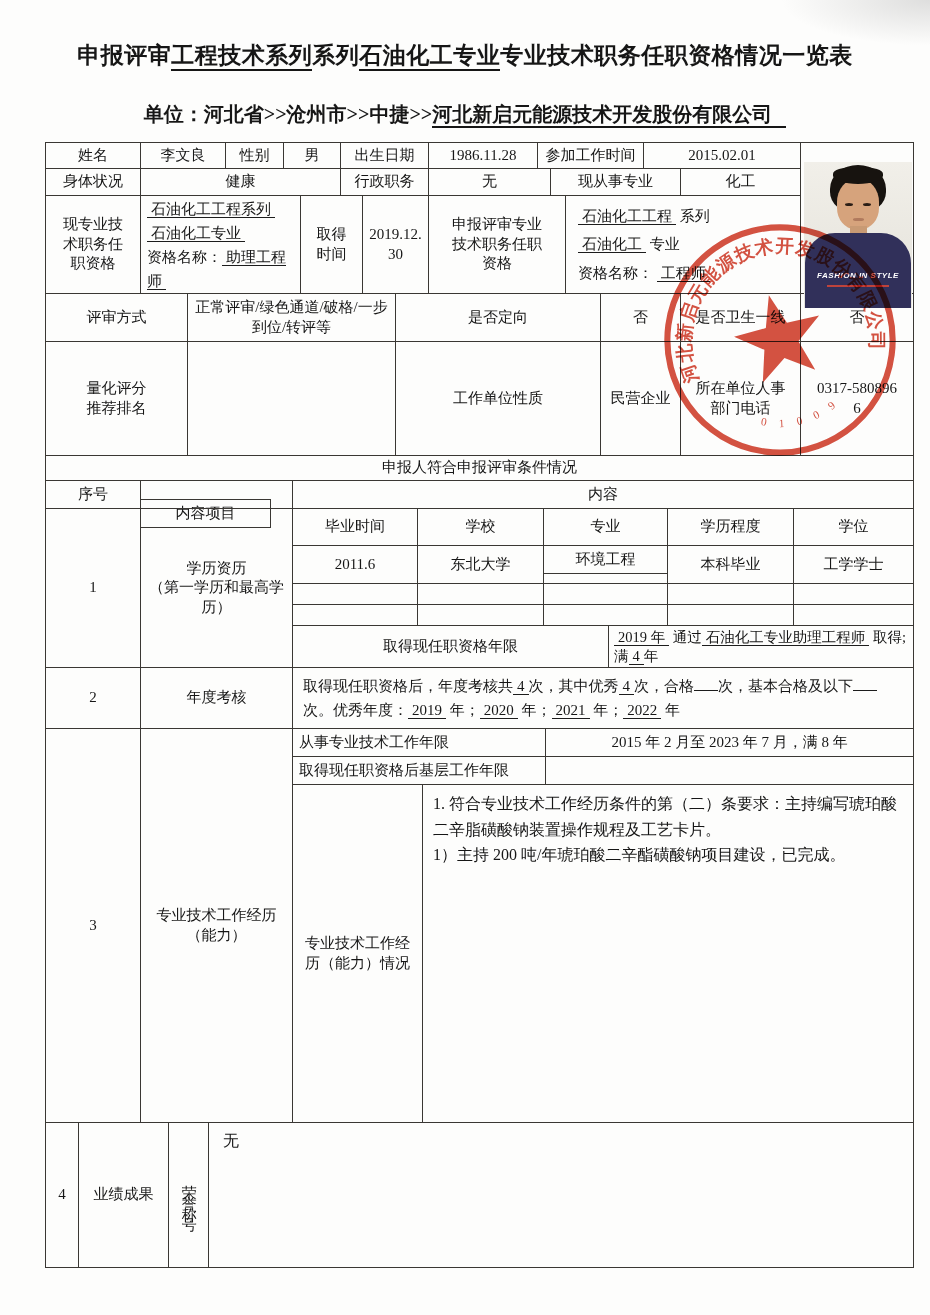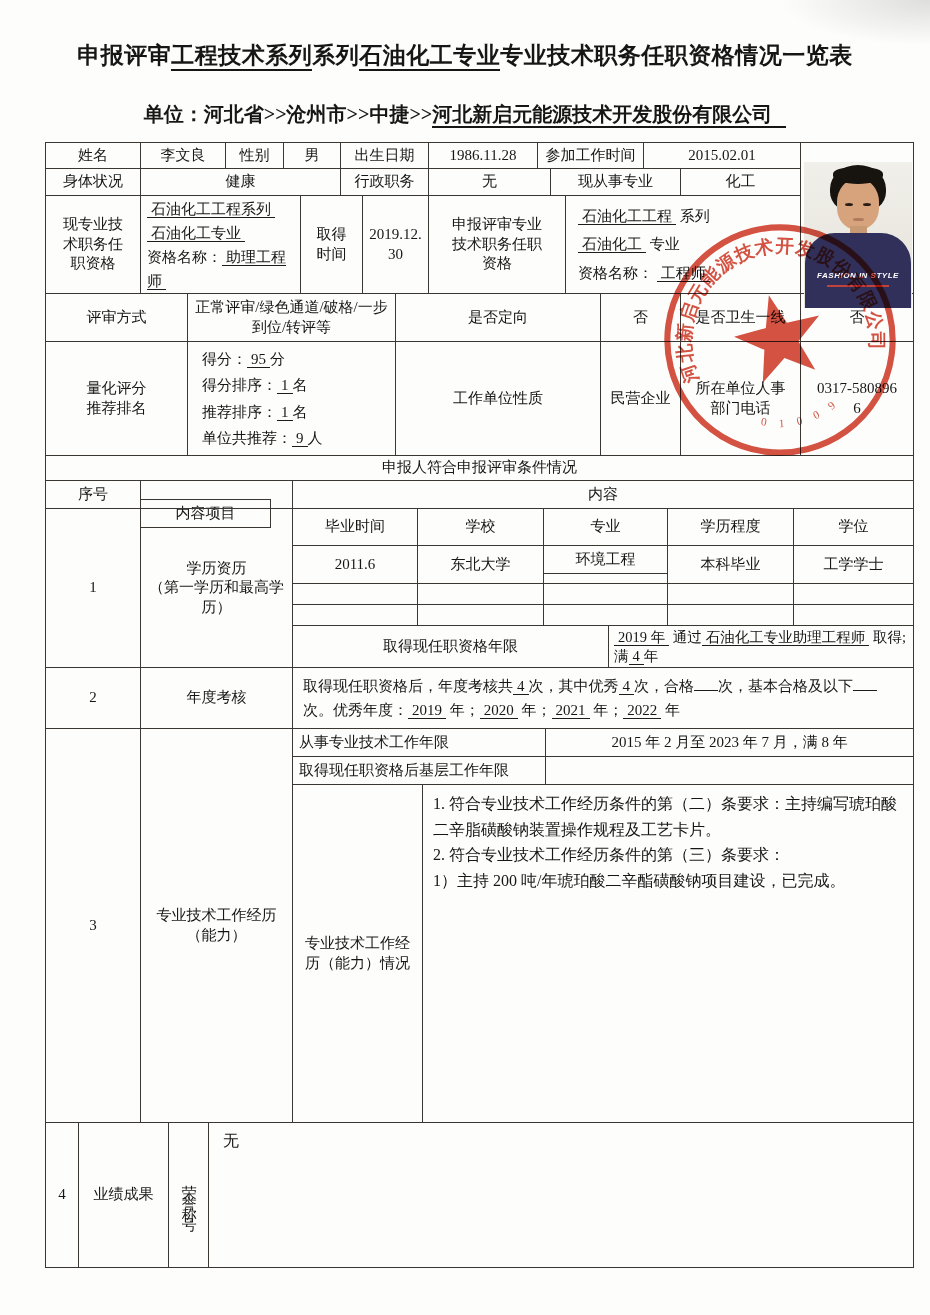--- a/index.html
+++ b/index.html
@@ -90,28 +90,20 @@
   <div class="c" style="left:600px;top:293px;width:81px;height:49px">否</div>
   <div class="c" style="left:680px;top:293px;width:121px;height:49px">是否卫生一线</div>
   <div class="c" style="left:800px;top:293px;width:114px;height:49px">否</div>
 
   <div class="c" style="left:45px;top:341px;width:143px;height:115px">
     <div class="in">
       <div>量化评分</div>
       <div>推荐排名</div>
     </div>
   </div>
-  <div class="c la" style="left:187px;top:341px;width:209px;height:115px;padding:2px 14px">
-    <div class="in lh17" style="text-align:left">
-      <div><span>得分：</span><span class="uv">95</span><span>分</span></div>
-      <div><span>得分排序：</span><span class="uv">1</span><span>名</span></div>
-      <div><span>推荐排序：</span><span class="uv">1</span><span>名</span></div>
-      <div><span>单位共推荐：</span><span class="uv">9</span><span>人</span></div>
-    </div>
-  </div>
   <div class="c" style="left:395px;top:341px;width:206px;height:115px">工作单位性质</div>
   <div class="c" style="left:600px;top:341px;width:81px;height:115px">民营企业</div>
   <div class="c" style="left:680px;top:341px;width:121px;height:115px;padding:0 13px">所在单位人事部门电话</div>
   <div class="c ba" style="left:800px;top:341px;width:114px;height:115px;padding:0 13px">0317-5808966</div>
 
   <div class="c" style="left:45px;top:455px;width:869px;height:26px">申报人符合申报评审条件情况</div>
 
   <div class="c" style="left:45px;top:480px;width:96px;height:29px">序号</div>
   <div class="c" style="left:140px;top:499px;width:131px;height:29px">内容项目</div>
   <div class="c" style="left:292px;top:480px;width:622px;height:29px">内容</div>
@@ -166,21 +158,20 @@
       <div>（能力）</div>
     </div>
   </div>
   <div class="c" style="left:545px;top:728px;width:369px;height:29px">2015 年 2 月至 2023 年 7 月，满 8 年</div>
   <div class="c la" style="left:292px;top:756px;width:254px;height:29px;padding:1px 6px">取得现任职资格后基层工作年限</div>
   <div class="c" style="left:545px;top:756px;width:369px;height:29px"></div>
   <div class="c" style="left:292px;top:784px;width:131px;height:339px;padding:0 5px">专业技术工作经历（能力）情况</div>
   <div class="c la ta" style="left:422px;top:784px;width:492px;height:339px;padding:6px 10px;font-size:16px">
     <div class="in lh16" style="text-align:left">
       <div>1. 符合专业技术工作经历条件的第（二）条要求：主持编写琥珀酸二辛脂磺酸钠装置操作规程及工艺卡片。</div>
-      <div>2. 符合专业技术工作经历条件的第（三）条要求：</div>
       <div>1）主持 200 吨/年琥珀酸二辛酯磺酸钠项目建设，已完成。</div>
     </div>
   </div>
 
   <div class="c" style="left:45px;top:1122px;width:34px;height:146px">4</div>
   <div class="c" style="left:78px;top:1122px;width:91px;height:146px">业绩成果</div>
   <div class="c" style="left:168px;top:1122px;width:41px;height:146px">
     <span class="vert">荣誉称号</span>
   </div>
   <div class="c la ta" style="left:208px;top:1122px;width:706px;height:146px;padding:8px 14px;font-size:16px">无</div>

